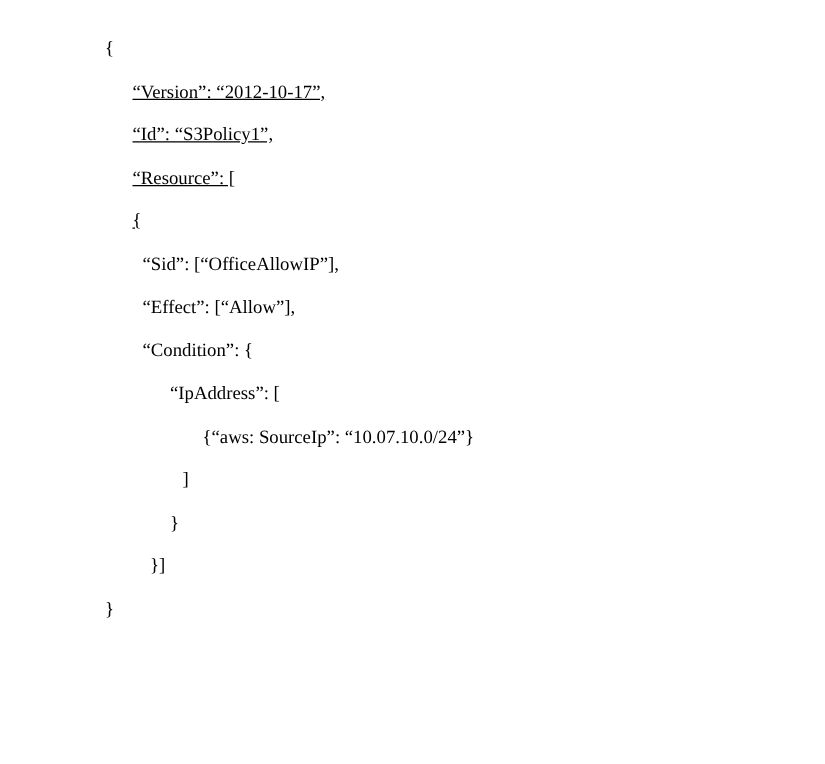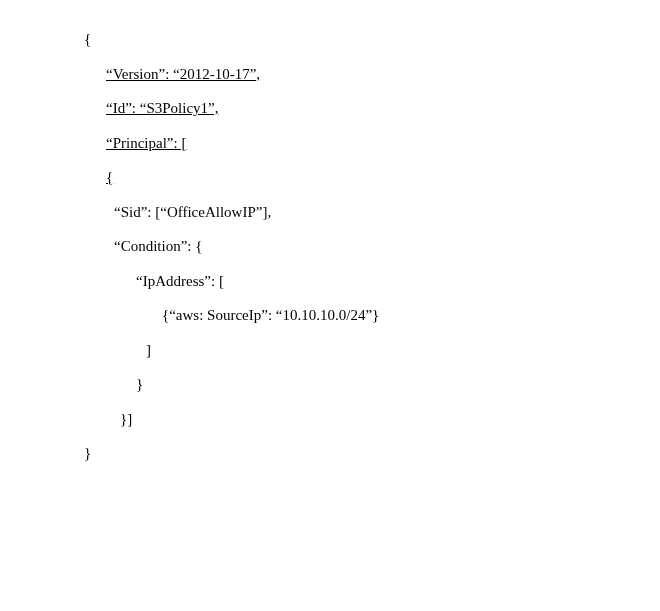--- a/index.html
+++ b/index.html
@@ -29,23 +29,24 @@
     .i5 { padding-left: 62px; }
     .i6 { padding-left: 36px; }
   </style>
 </head>
 <body>
 
 <div>
   <div class="line i0">{</div>
   <div class="line i1">“Version”: “2012-10-17”,</div>
   <div class="line i1">“Id”: “S3Policy1”,</div>
-  <div class="line i1">“Principal”: [</div>
+  <div class="line i1">“Resource”: [</div>
   <div class="line i1">{</div>
   <div class="line i2">“Sid”: [“OfficeAllowIP”],</div>
+  <div class="line i2">“Effect”: [“Allow”],</div>
   <div class="line i2">“Condition”: {</div>
   <div class="line i3">“IpAddress”: [</div>
-  <div class="line i4">{“aws: SourceIp”: “10.10.10.0/24”}</div>
+  <div class="line i4">{“aws: SourceIp”: “10.07.10.0/24”}</div>
   <div class="line i5">]</div>
   <div class="line i3">}</div>
   <div class="line i6">}]</div>
   <div class="line i0">}</div>
 </div>
 
 </body></html>

